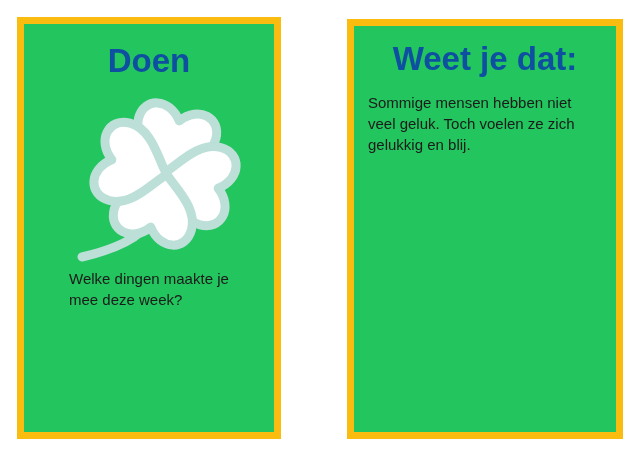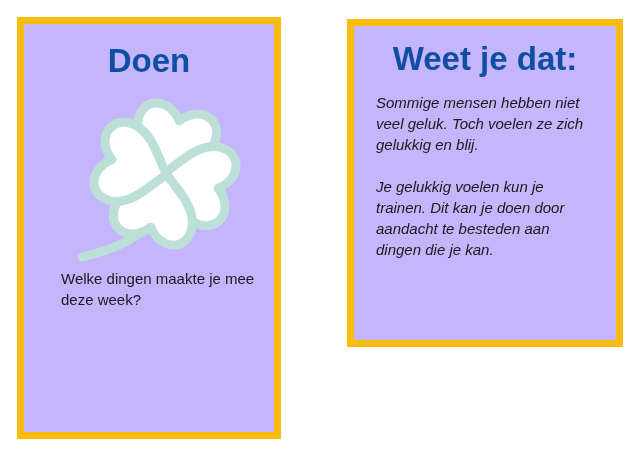--- a/index.html
+++ b/index.html
@@ -9,35 +9,35 @@
   body {
     width: 636px;
     height: 457px;
     background: #ffffff;
     position: relative;
     font-family: "Liberation Sans", sans-serif;
     overflow: hidden;
   }
   .card {
     position: absolute;
-    background: #c4b5fd;
+    background: #22c55e;
     border: 7px solid #FBBC10;
     box-sizing: border-box;
   }
   #card-doen {
     left: 17px;
     top: 17px;
     width: 264px;
     height: 422px;
   }
   #card-weet {
     left: 347px;
     top: 19px;
     width: 276px;
-    height: 328px;
+    height: 420px;
   }
   .card-title {
     position: absolute;
     left: 0;
     width: 100%;
     text-align: center;
     color: #0E4FA1;
     font-weight: 700;
     font-size: 33px;
     line-height: 38px;
@@ -56,32 +56,32 @@
 
   .questions {
     position: absolute;
     left: 29px;
     top: 244px;
     width: 206px;
     color: #1A1A1A;
     font-size: 15px;
     line-height: 21px;
   }
-  .questions p { margin: 0 0 21px 8px; }
+  .questions p { margin: 0 0 21px 16px; }
 
   .paragraphs {
     position: absolute;
     left: 14px;
     top: 66px;
     width: 218px;
     color: #1A1A1A;
     font-size: 15px;
     line-height: 21px;
   }
-  .paragraphs p { margin: 0 0 21px 8px; font-style: italic; }
+  .paragraphs p { margin: 0 0 21px 0; }
   .paragraphs strong { font-weight: 700; }
 </style>
 </head>
 <body>
 
 <div class="card" id="card-doen">
   <h1 class="card-title">Doen</h1>
 
   <svg id="clover-icon" viewBox="0 0 200 180" aria-hidden="true">
 
@@ -96,15 +96,14 @@
   <div class="questions">
     <p>Welke dingen maakte je mee deze week?</p>
   </div>
 </div>
 
 <div class="card" id="card-weet">
   <h1 class="card-title">Weet je dat:</h1>
 
   <div class="paragraphs">
     <p>Sommige mensen hebben niet veel geluk. Toch voelen ze zich gelukkig en blij.</p>
-    <p>Je gelukkig voelen kun je trainen. Dit kan je doen door aandacht te besteden aan dingen die je kan.</p>
   </div>
 </div>
 
 </body></html>

